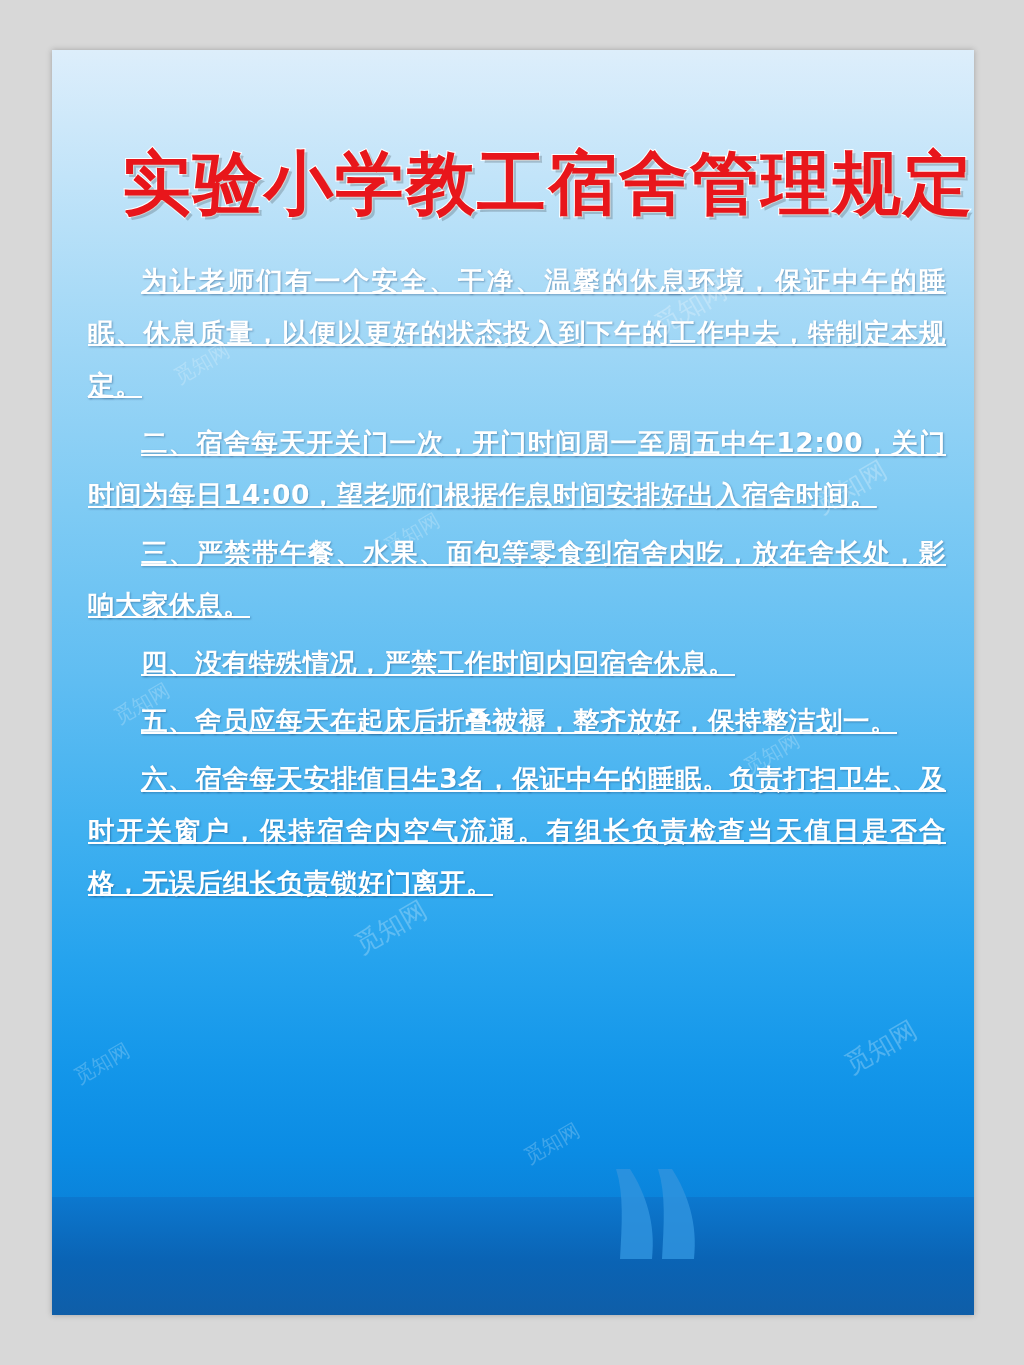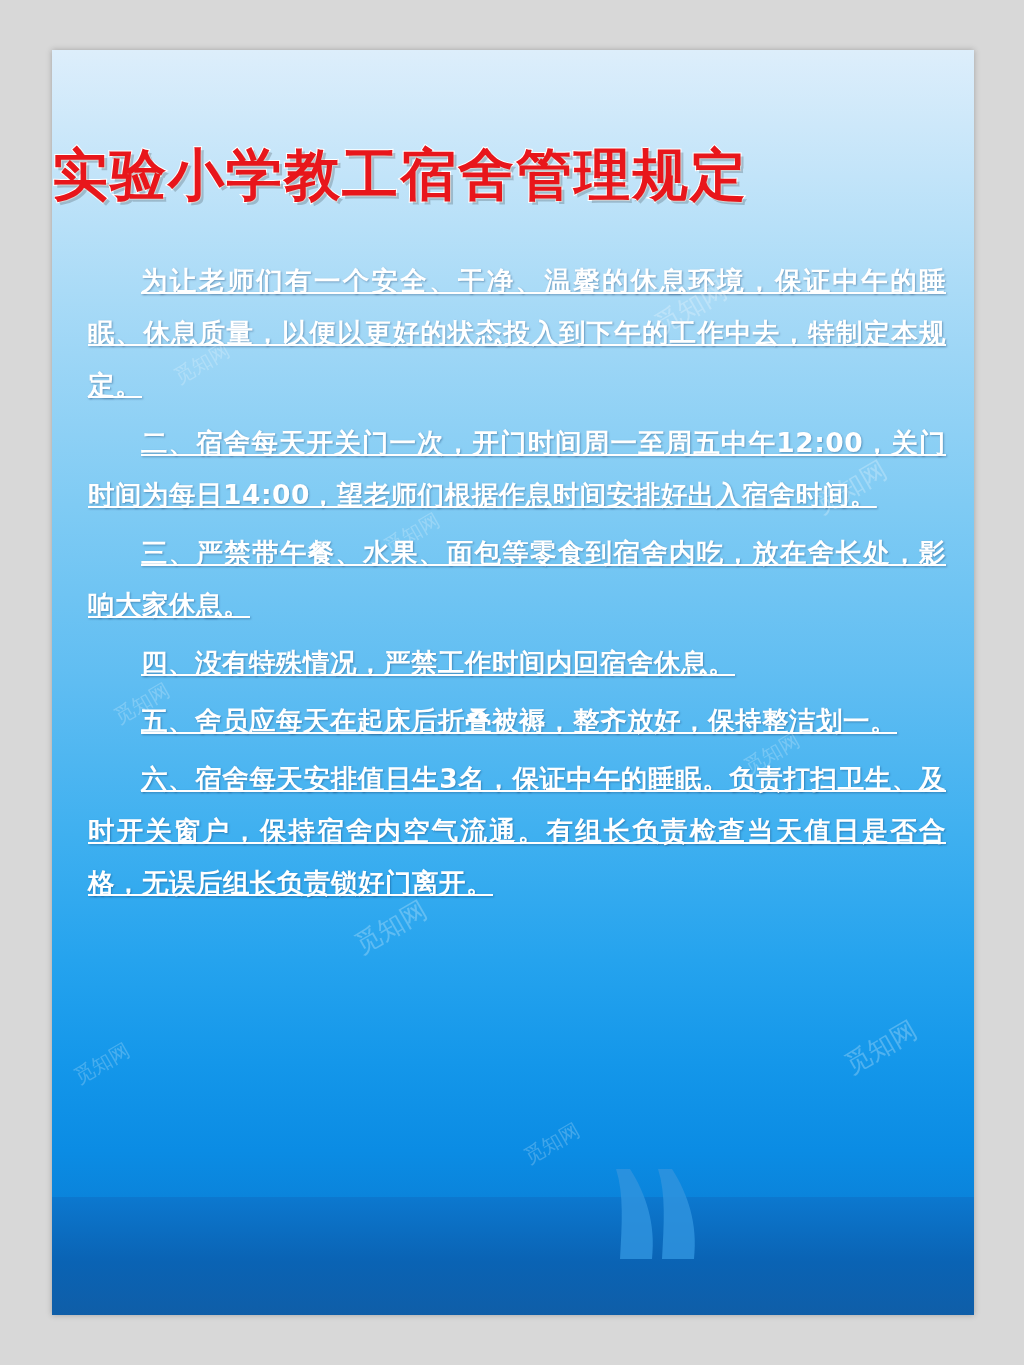--- a/index.html
+++ b/index.html
@@ -63,24 +63,24 @@
     width: 120px;
     height: 90px;
     pointer-events: none;
   }
 
   .title {
     position: absolute;
     left: 0;
     top: 88px;
     width: 100%;
-    text-align: left;
+    text-align: right;
     font-family: "DejaVu Sans", "Liberation Sans", sans-serif;
     font-weight: bold;
-    font-size: 56px;
+    font-size: 69px;
     letter-spacing: 2px;
     color: #e8161b;
     -webkit-text-stroke: 2px #ffffff;
     paint-order: stroke fill;
     text-shadow:
        3px 3px 0 rgba(0,0,0,0.18);
   }
 
   .body-text {
     position: absolute;

